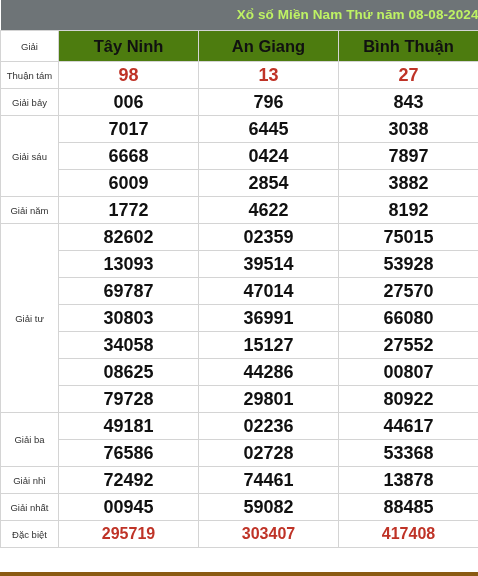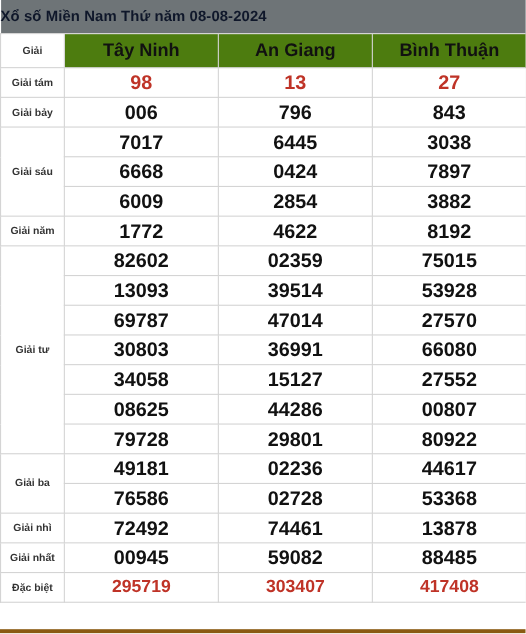--- a/index.html
+++ b/index.html
@@ -16,24 +16,24 @@
     background: #ffffff;
     overflow: hidden;
   }
   .lottery-table {
     width: 478px;
     border-collapse: collapse;
     table-layout: fixed;
   }
   .title-bar {
     background: #6e7477;
-    color: #0f172a;
+    color: #bef264;
     font-size: 13.5px;
     font-weight: bold;
-    text-align: left;
+    text-align: right;
     height: 30px;
     line-height: 30px;
     padding: 0;
     border: none;
     letter-spacing: 0.1px;
   }
   .col-head {
     height: 31px;
     font-size: 16.5px;
     font-weight: bold;
@@ -43,21 +43,21 @@
     background: #4d7c0f;
     vertical-align: middle;
   }
   .prize-label {
     font-size: 9.5px;
     color: #333333;
     text-align: center;
     border: 1px solid #d4d4d4;
     background: #ffffff;
     vertical-align: middle;
-    font-weight: bold;
+    font-weight: normal;
     padding: 0 2px;
   }
   .num-cell {
     font-size: 18px;
     font-weight: bold;
     color: #111111;
     text-align: center;
     border: 1px solid #d4d4d4;
     background: #ffffff;
     vertical-align: middle;
@@ -94,21 +94,21 @@
       </tr>
       <tr>
         <th class="prize-label">Giải</th>
         <th class="col-head">Tây Ninh</th>
         <th class="col-head">An Giang</th>
         <th class="col-head">Bình Thuận</th>
       </tr>
     </thead>
     <tbody id="table-body">
         <tr>
-          <th class="prize-label" rowspan="1">Giải tám</th>
+          <th class="prize-label" rowspan="1">Thuận tám</th>
           <td class="num-cell red">98</td>
           <td class="num-cell red">13</td>
           <td class="num-cell red">27</td>
         </tr>
         <tr>
           <th class="prize-label" rowspan="1">Giải bảy</th>
           <td class="num-cell">006</td>
           <td class="num-cell">796</td>
           <td class="num-cell">843</td>
         </tr>

